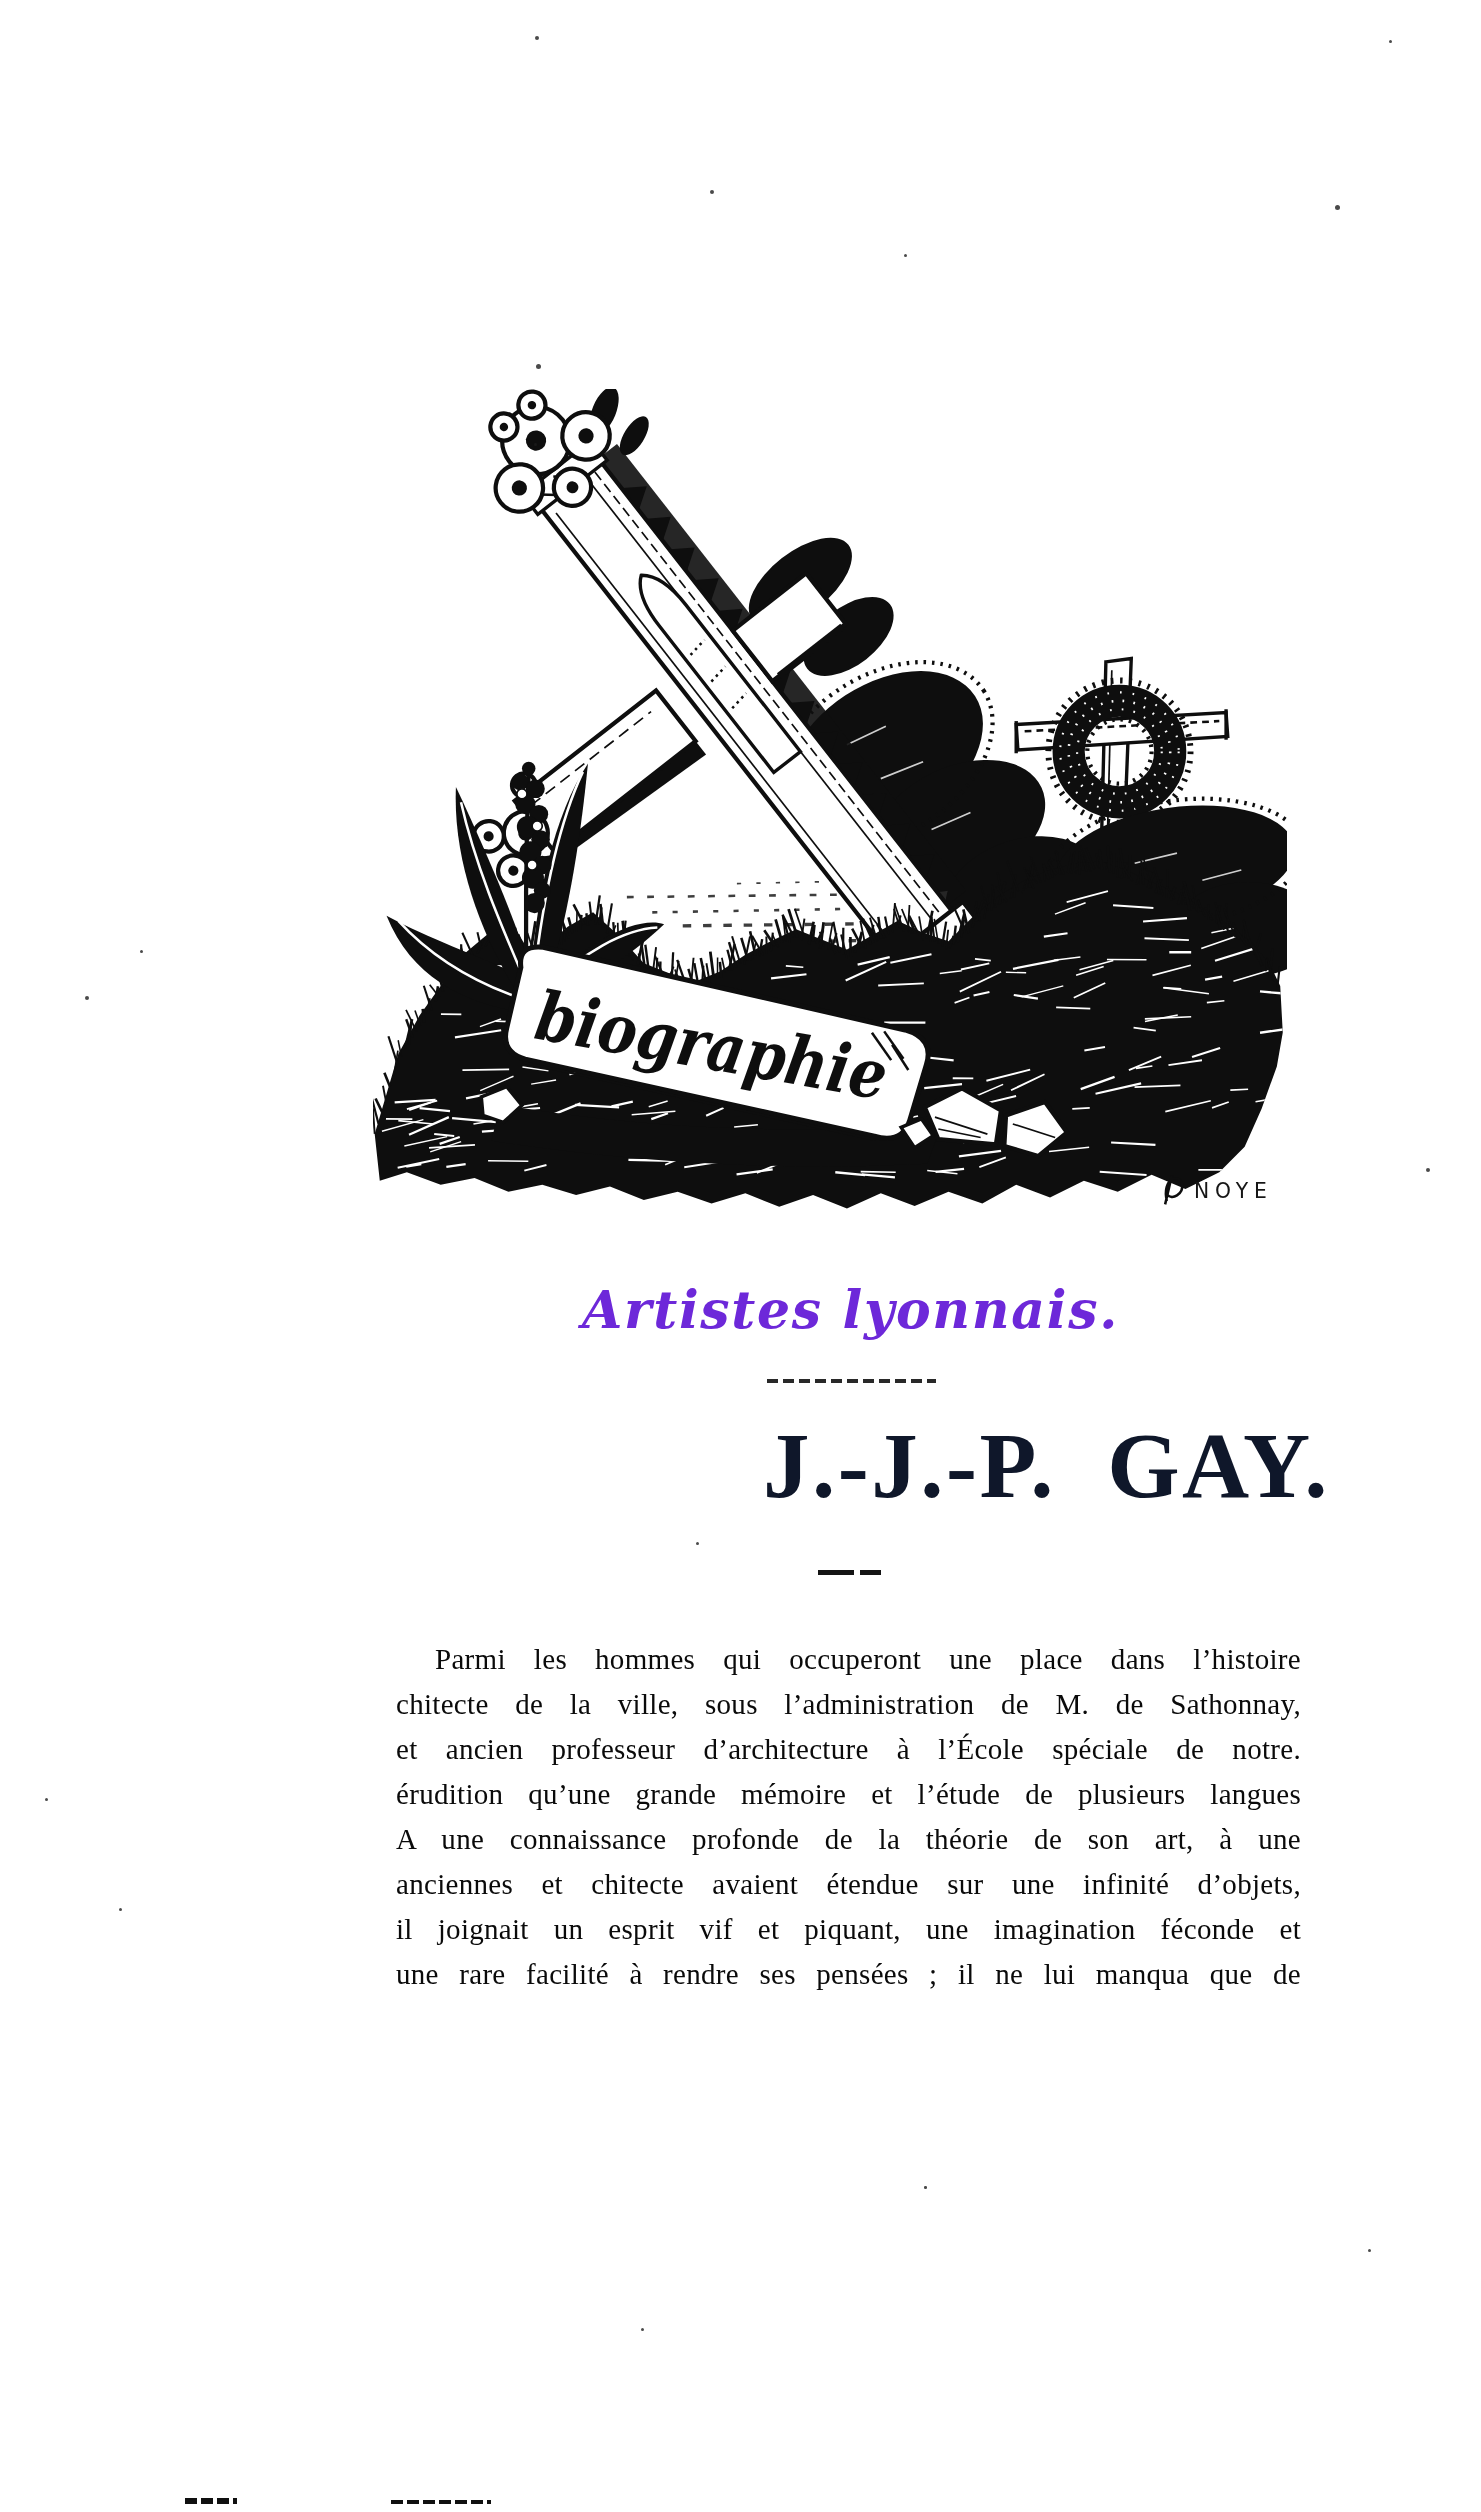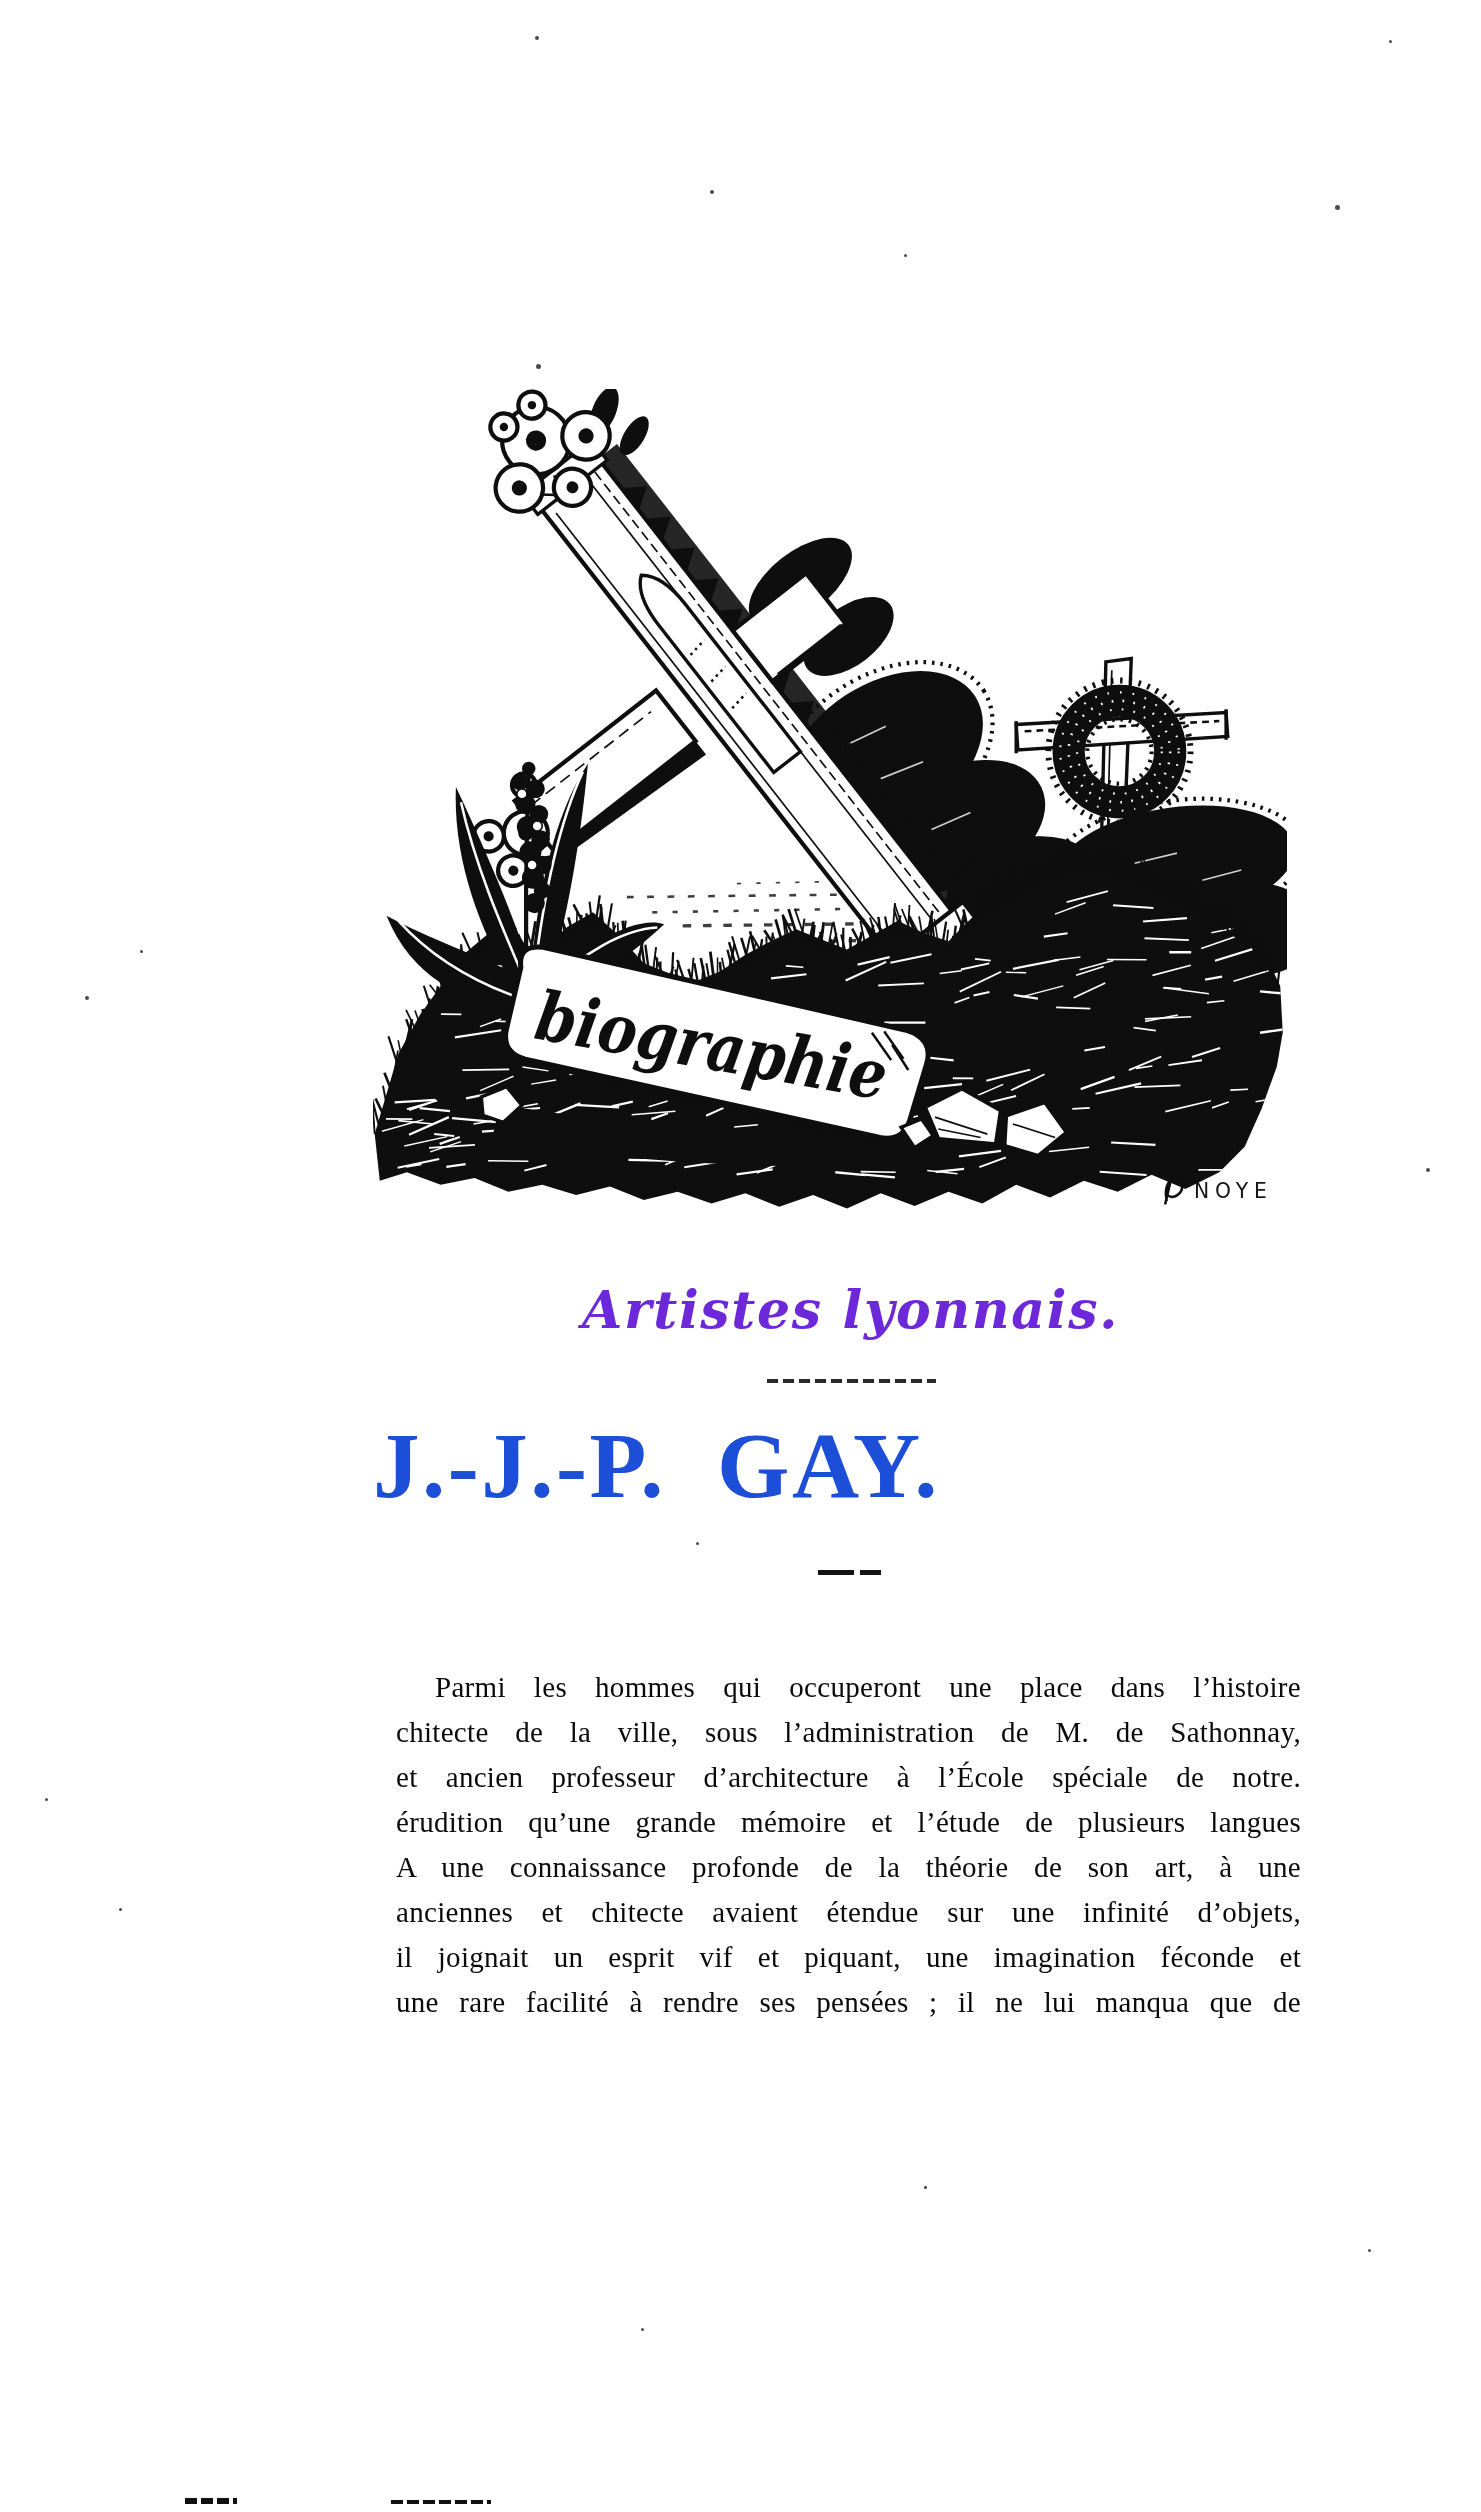--- a/index.html
+++ b/index.html
@@ -21,46 +21,46 @@
     letter-spacing:1.7px;
     color:#6d28d9;
   }
   .series-rule{
     position:absolute;left:767px;top:1379px;width:169px;height:4.2px;
     background:repeating-linear-gradient(90deg,#161616 0 11px,transparent 11px 16px);
     opacity:.92;
   }
   .main-title{
     position:absolute;left:373px;top:1419px;width:957px;
-    text-align:left;
+    text-align:right;
     font-family:"Liberation Serif","DejaVu Serif",serif;
     font-weight:bold;
     font-size:93px;line-height:1;
     letter-spacing:2.5px;word-spacing:25.4px;
-    color:#1d4ed8;
+    color:#0f172a;
   }
   .title-dash{
     position:absolute;left:818px;top:1570px;width:63px;height:5.1px;
     background:linear-gradient(90deg,#141414 0 36px,transparent 36px 42px,#141414 42px 63px);
   }
   
   .body-paragraph{
     position:absolute;left:396px;top:1637px;width:905px;
     font-size:29px;line-height:45px;
     color:#0a0a0a;
     letter-spacing:0.3px;
   }
   .bl{
     text-align:justify;
     -moz-text-align-last:justify;
     text-align-last:justify;
     white-space:normal;
     height:45px;overflow:visible;
   }
-  .bl.ind{padding-left:39px;margin-top:28px;}
+  .bl.ind{padding-left:39px;}
   
   .speck{position:absolute;background:#1d1d1d;border-radius:50%;opacity:.8;}
   .bmark{position:absolute;background:repeating-linear-gradient(90deg,#101010 0 12px,transparent 12px 16px);}
   svg text{user-select:none;}
 </style>
 </head>
 <body>
 
 <div class="page">
 

